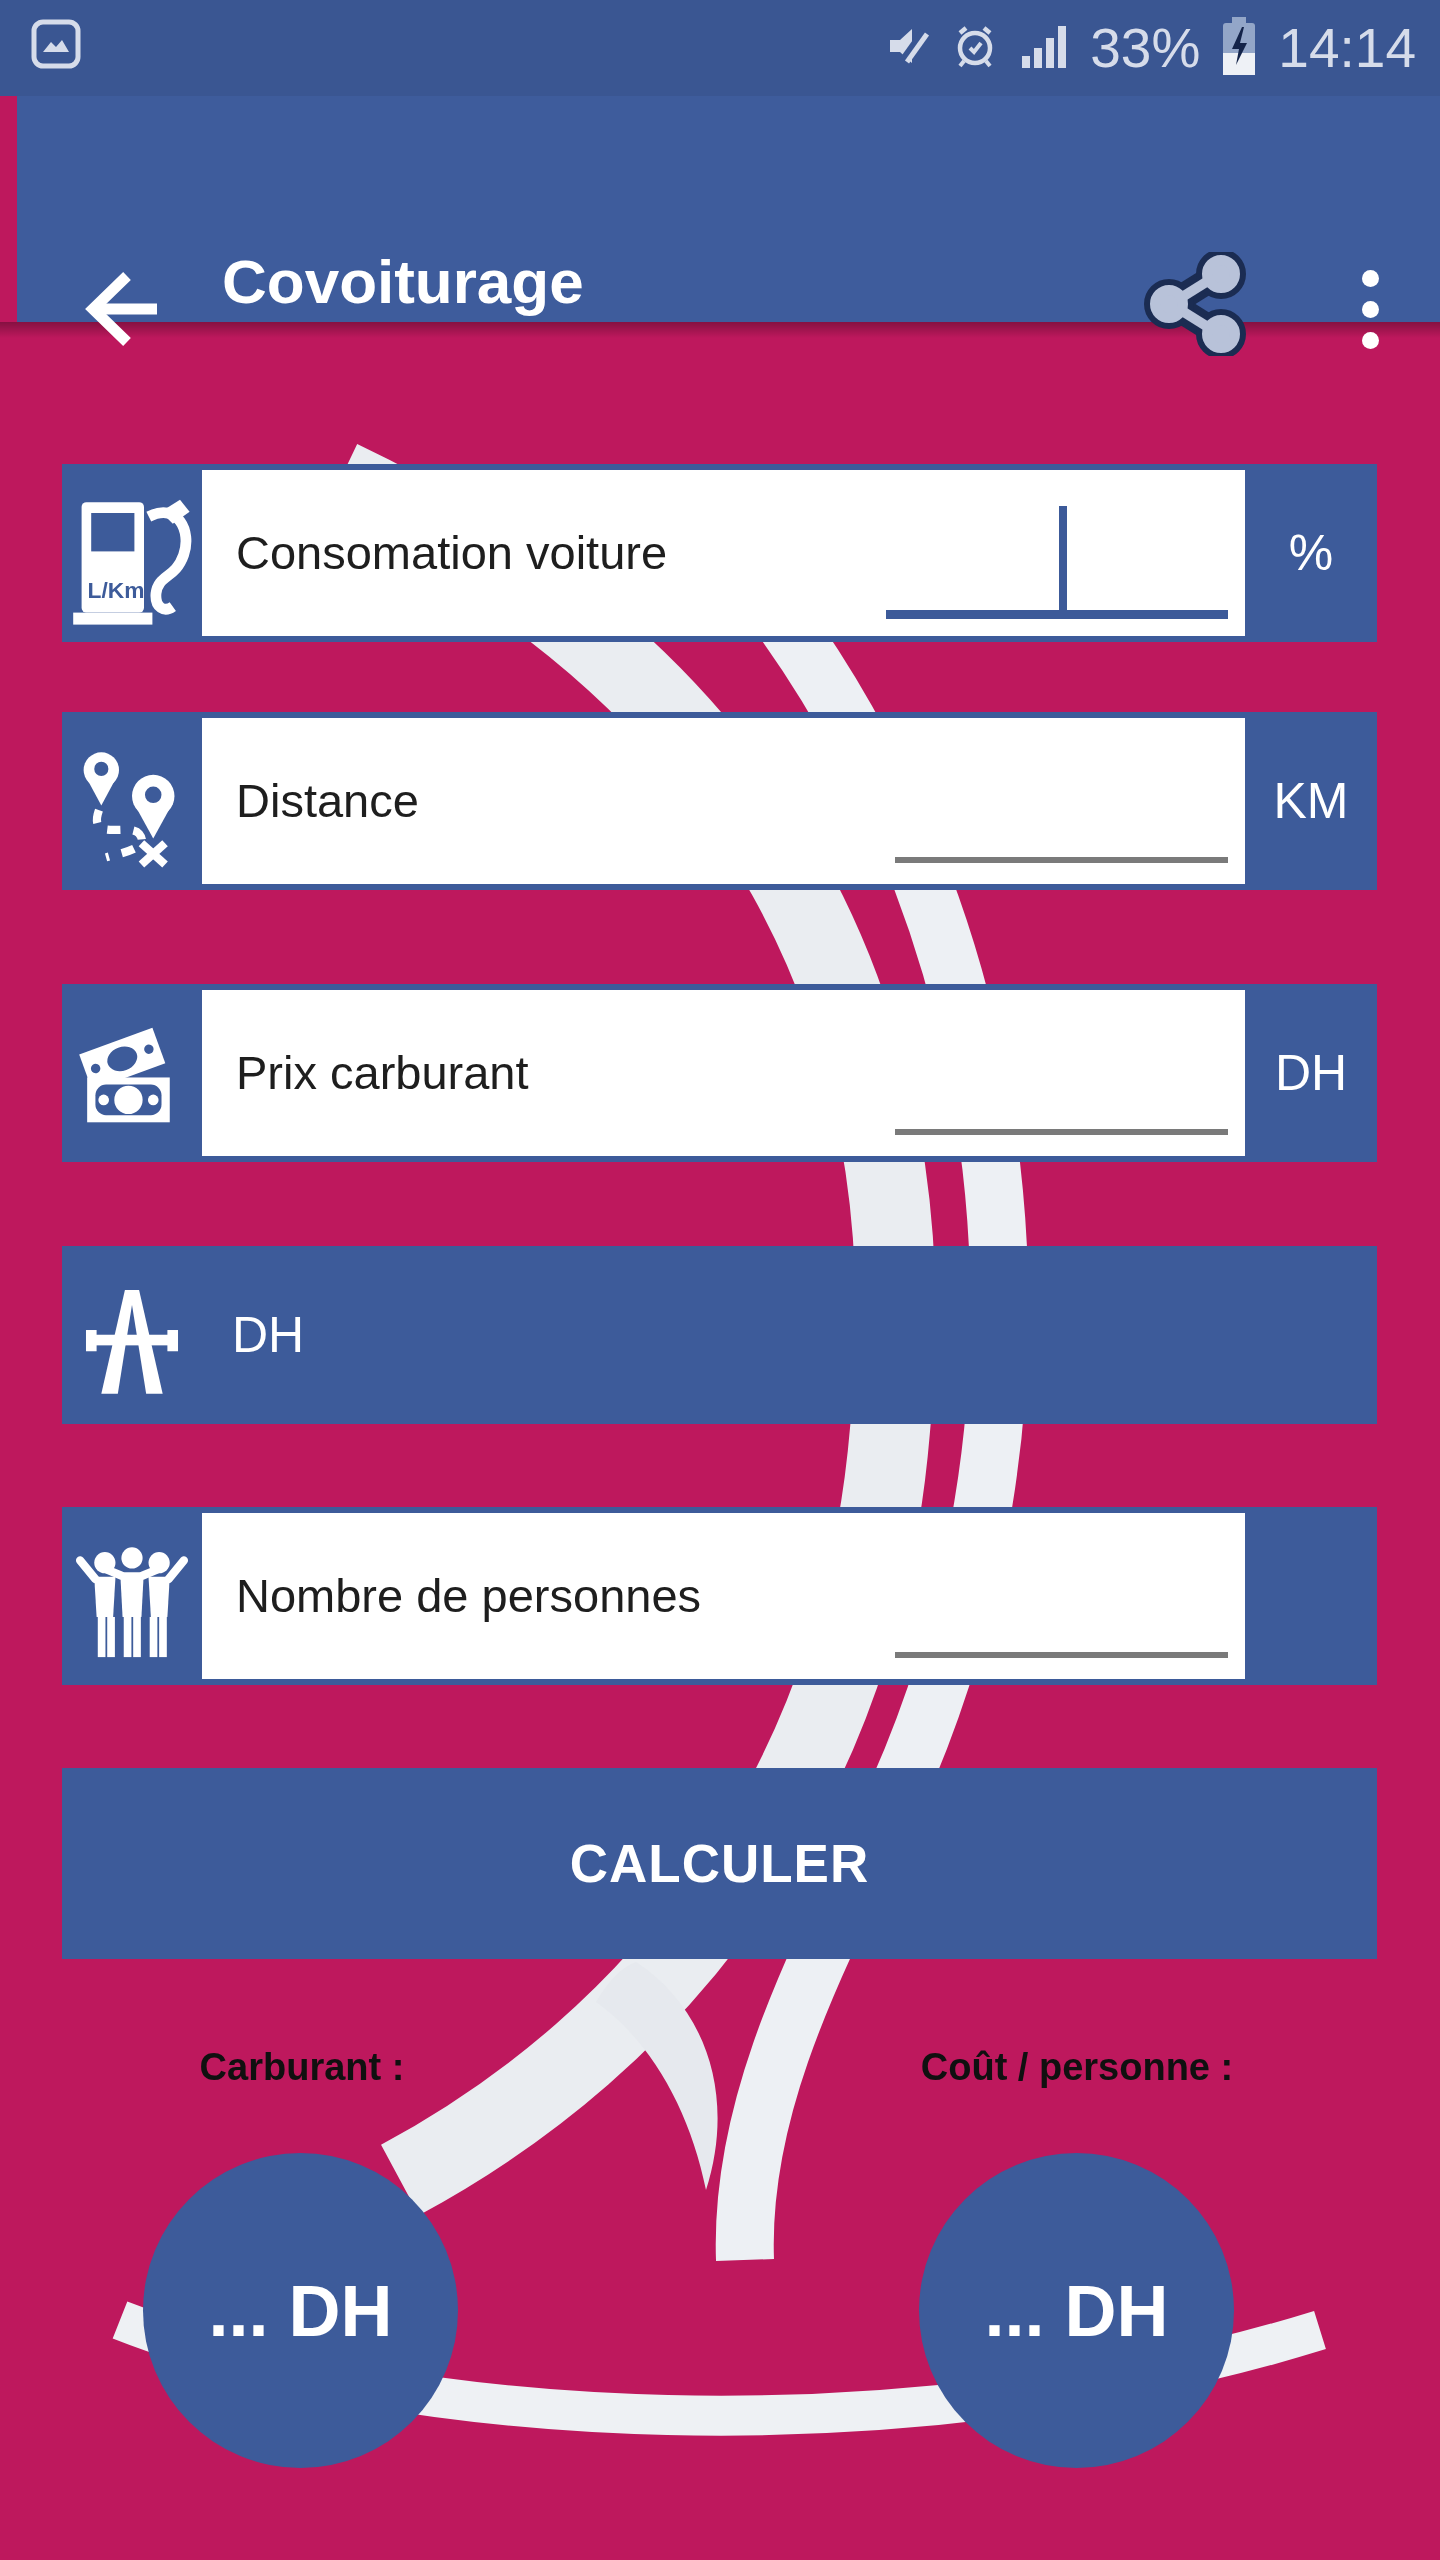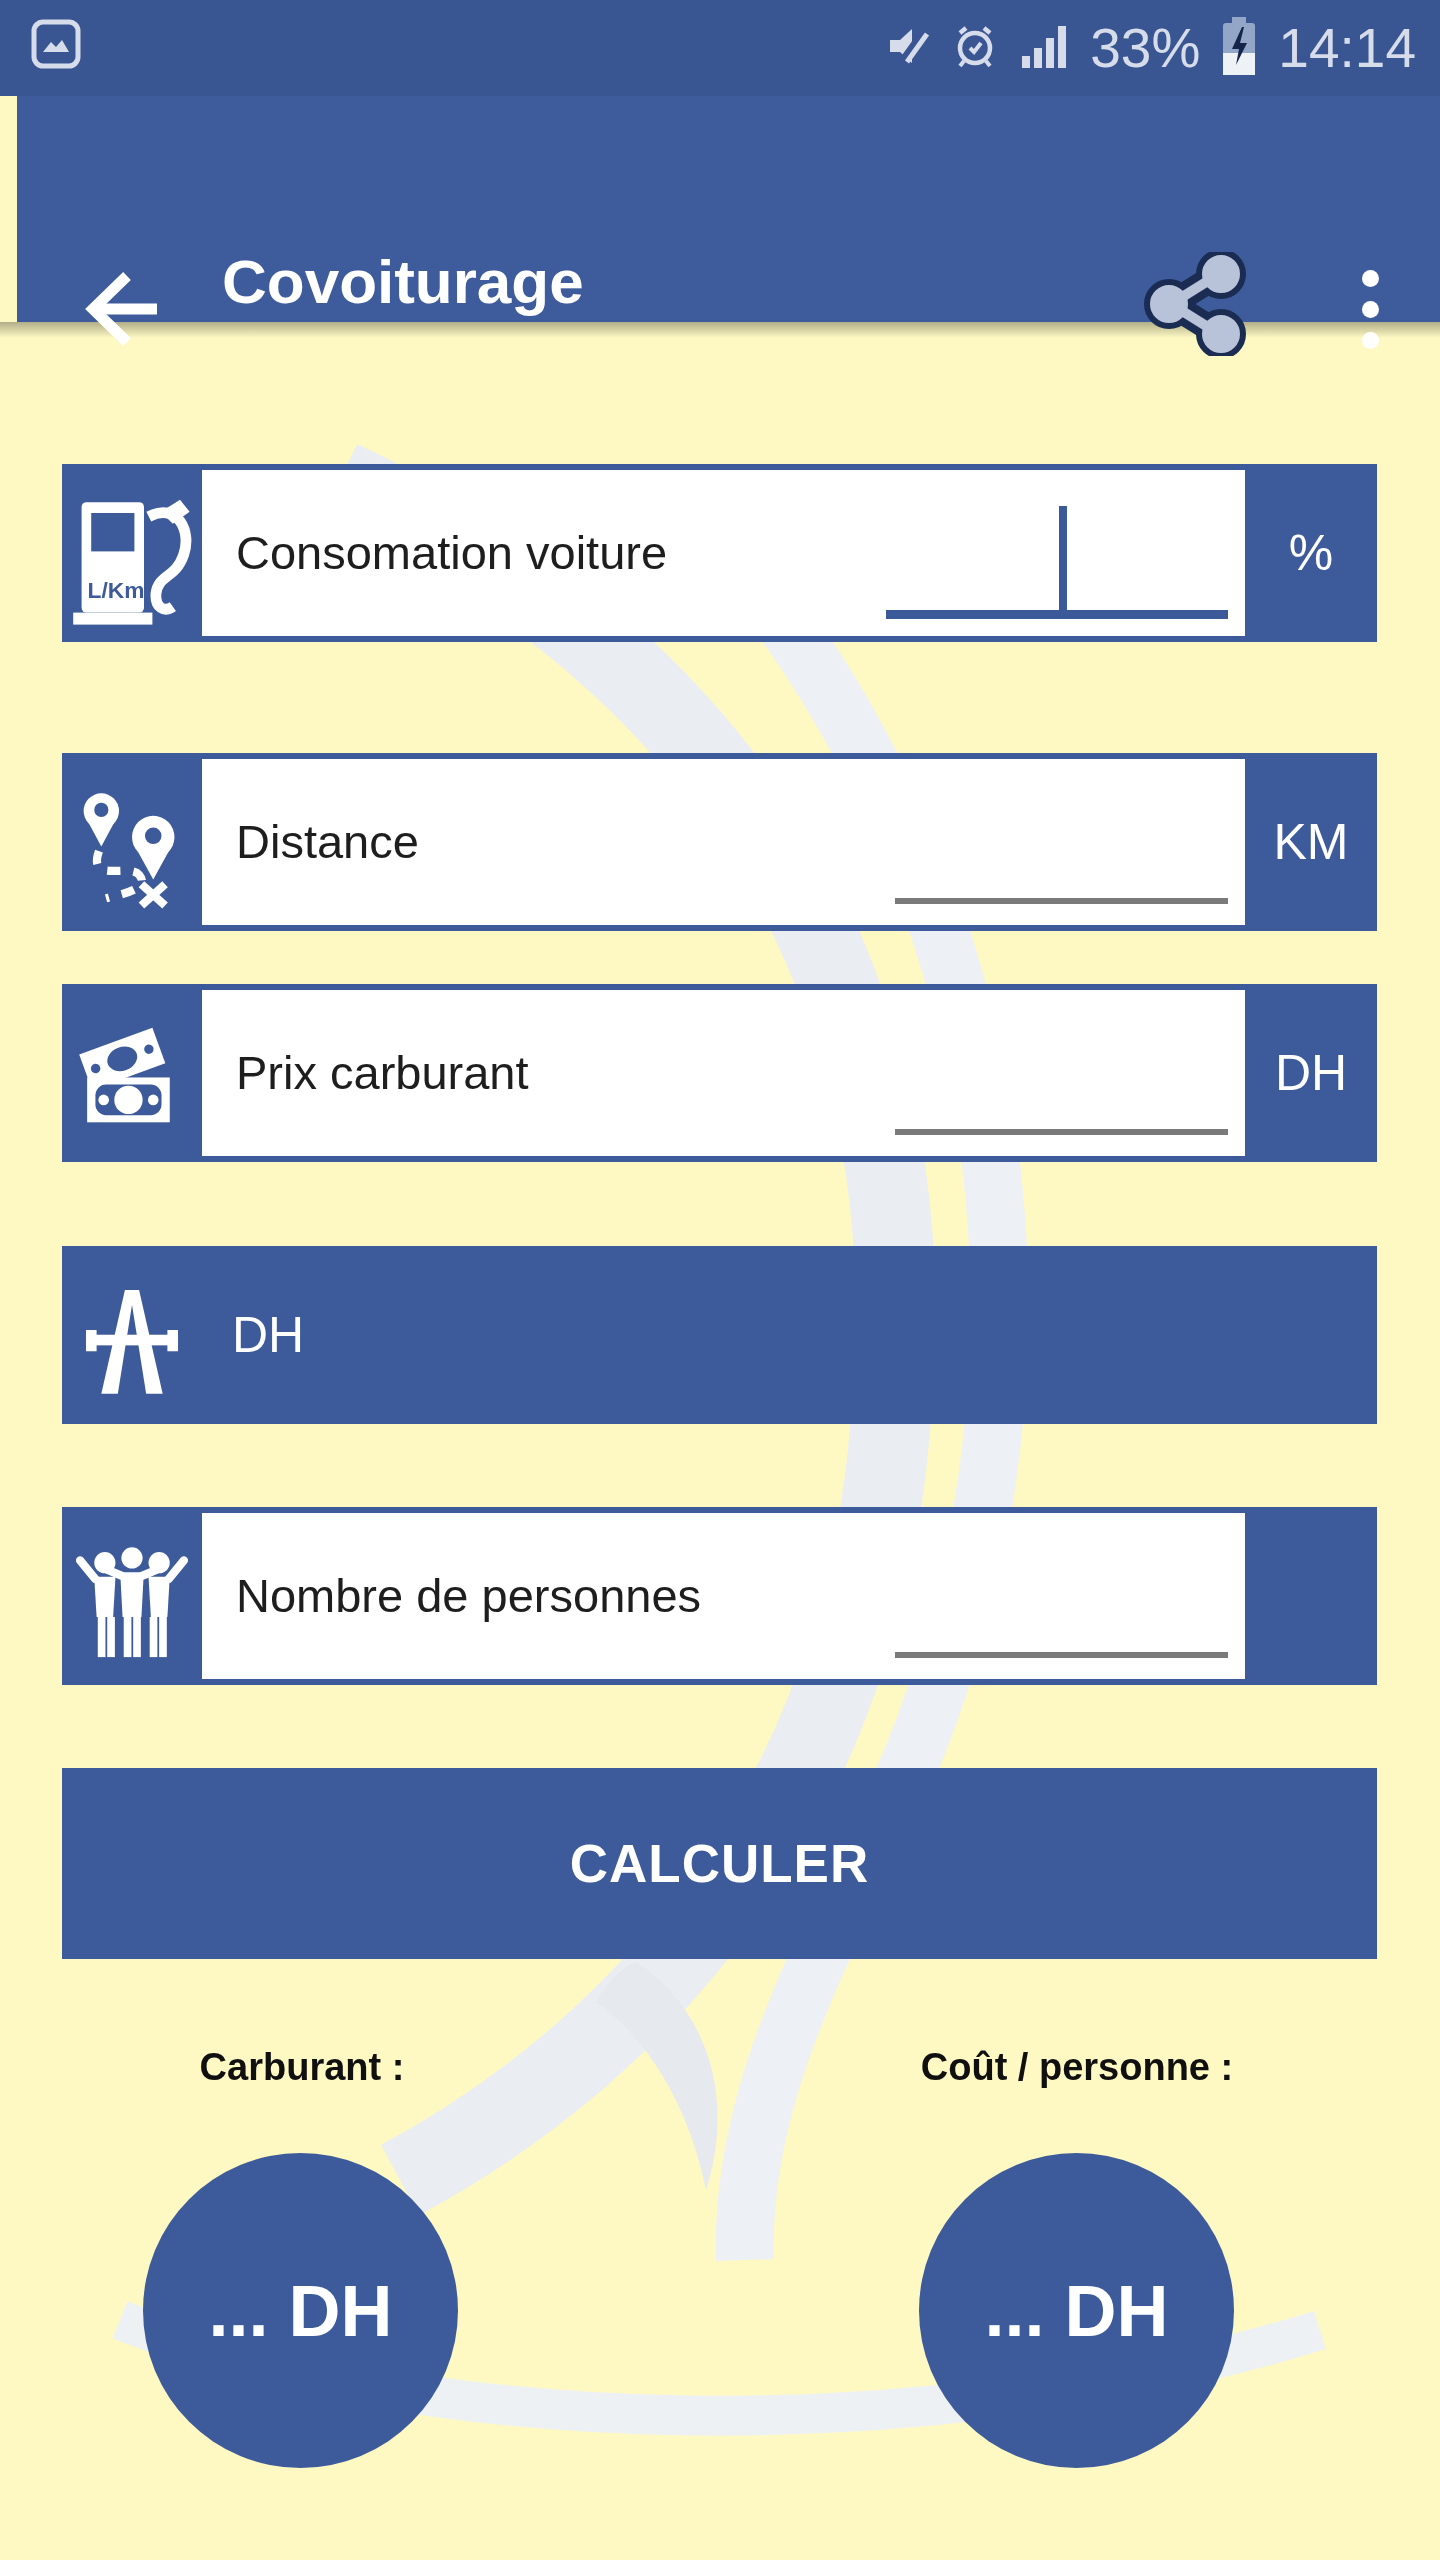--- a/index.html
+++ b/index.html
@@ -1,16 +1,16 @@
 <!DOCTYPE html>
 <html><head>
 <meta charset="utf-8">
 <style>
   html,body{margin:0;padding:0;background:#222;}
-  .screen{position:relative;width:1440px;height:2560px;background:#fef9c3;overflow:hidden;
+  .screen{position:relative;width:1440px;height:2560px;background:#be185d;overflow:hidden;
           font-family:"Liberation Sans",sans-serif;}
   .wm{position:absolute;left:0;top:0;z-index:0;}
   
   .statusbar{position:absolute;left:0;top:0;width:1440px;height:96px;background:#3a5692;z-index:5;}
   .sb-left{position:absolute;left:30px;top:18px;}
   .sb-right{position:absolute;right:24px;top:0;height:96px;display:flex;align-items:center;gap:20px;}
   .sb-text{font-size:55px;color:#d6dcea;}
   
   .appbar{position:absolute;left:0;top:96px;width:1440px;height:226px;background:#3e5c9c;z-index:5;margin-left:17px;}
   .appbar-shadow{position:absolute;left:0;top:322px;width:1440px;height:16px;z-index:4;
@@ -149,21 +149,21 @@
       </svg>
     </div>
     <div class="row-field">
       <span class="row-label">Consomation voiture</span>
       <div class="cursor"></div>
       <div class="underline focused"></div>
     </div>
     <div class="row-unit">%</div>
   </div>
 
-  <div class="row" style="top:753px">
+  <div class="row" style="top:712px">
     <div class="row-icon">
       <svg width="118" height="130" viewBox="0 0 100 110">
         <circle cx="24" cy="22" r="15" fill="#ffffff"></circle>
           <path d="M10 26 L24 52 L38 26 Z" fill="#ffffff"></path>
         <circle cx="24" cy="21" r="6" fill="#3d5b9a"></circle>
         <circle cx="68" cy="44" r="18" fill="#ffffff"></circle>
           <path d="M51 49 L68 80 L85 49 Z" fill="#ffffff"></path>
         <circle cx="68" cy="43" r="7" fill="#3d5b9a"></circle>
         <path d="M22 56 C12 84 48 66 56 76 C66 88 42 92 28 96" fill="none" stroke="#ffffff" stroke-width="7" stroke-dasharray="11 11"></path>
         <g stroke="#ffffff" stroke-width="7">

